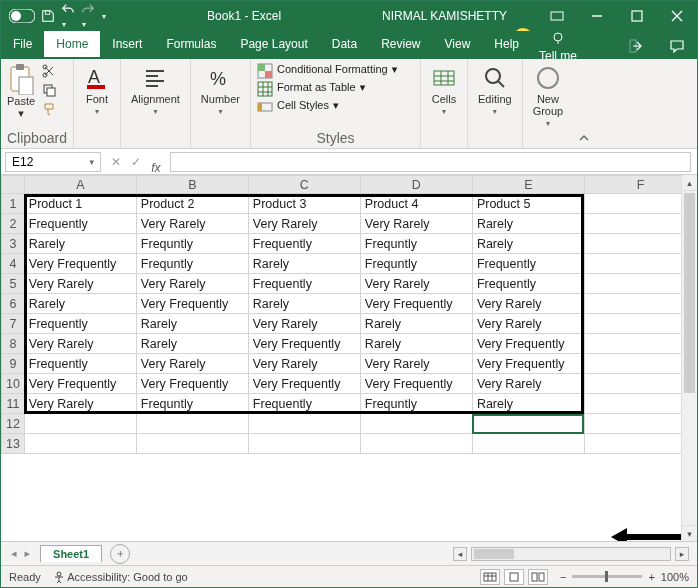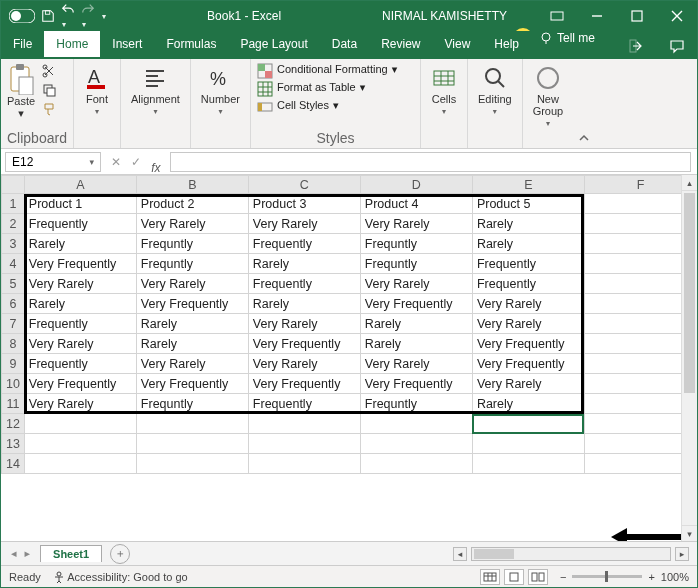--- a/index.html
+++ b/index.html
@@ -11,21 +11,21 @@
   .dd { font-size: 8px; opacity: .9; padding-left:1px;}
   .tb-center { flex: 1; text-align: center; font-size: 12px; }
   .tb-user { display:flex; align-items:center; gap:6px; padding-right:4px;}
   .avatar{width:20px;height:20px;border-radius:50%;background:#fde047;color:#217346;display:flex;align-items:center;justify-content:center;font-size:10px;font-weight:600;margin-top:44px;}
   .tb-right { display:flex; align-items:center; }
   .winbtn{width:40px;height:30px;display:flex;align-items:center;justify-content:center;}
   .winbtn svg{stroke:#fff;}
   .tabsbar{background:#217346;display:flex;align-items:flex-start;height:28px;color:#fff;font-size:12px;}
   .tab{padding:6px 12px;cursor:pointer;}
   .tab.active{background:#fff;color:#217346;}
-  .tellme{display:flex;align-items:center;gap:4px;padding:0 8px;}
+  .tellme{display:flex;align-items:center;gap:4px;padding:0 8px;flex-direction:column;}
   .ribbon{background:#f3f2f1;border-bottom:1px solid #d0d0d0;display:flex;align-items:stretch;height:90px;}
   .rgroup{border-right:1px solid #d9d9d9;display:flex;flex-direction:column;justify-content:space-between;padding:4px 6px 2px;}
   .rgroup-inner{display:flex;align-items:flex-start;gap:6px;flex:1;}
   .rlabel{text-align:center;font-size:14px;color:#666;padding-top:2px;}
   .rbtn{display:flex;flex-direction:column;align-items:center;font-size:11px;color:#333;padding:2px 4px;gap:2px;cursor:pointer;}
   .rbtn .caret{font-size:8px;color:#666;}
   .pastecol{display:flex;flex-direction:column;align-items:center;font-size:11px;color:#333;}
   .sidecol{display:flex;flex-direction:column;gap:3px;}
   .smico{width:16px;height:16px;display:flex;align-items:center;justify-content:center;}
   .stylesbox{display:flex;flex-direction:column;gap:2px;font-size:11px;color:#222;}
@@ -439,29 +439,20 @@
           </tr>
           <tr>
             <th>13</th>
             <td></td>
             <td></td>
             <td></td>
             <td></td>
             <td></td>
             <td></td>
           </tr>
-          <tr>
-            <th>14</th>
-            <td></td>
-            <td></td>
-            <td></td>
-            <td></td>
-            <td></td>
-            <td></td>
-          </tr>
         </tbody>
     </table>
     <div class="vscroll">
       <div class="vsbtn">▴</div>
       <div class="vthumb"></div>
       <div class="vsbtn bot">▾</div>
     </div>
 
     <svg class="arrow" width="70" height="24">
       <line x1="70" y1="12" x2="12" y2="12" stroke="#000" stroke-width="6"></line>

